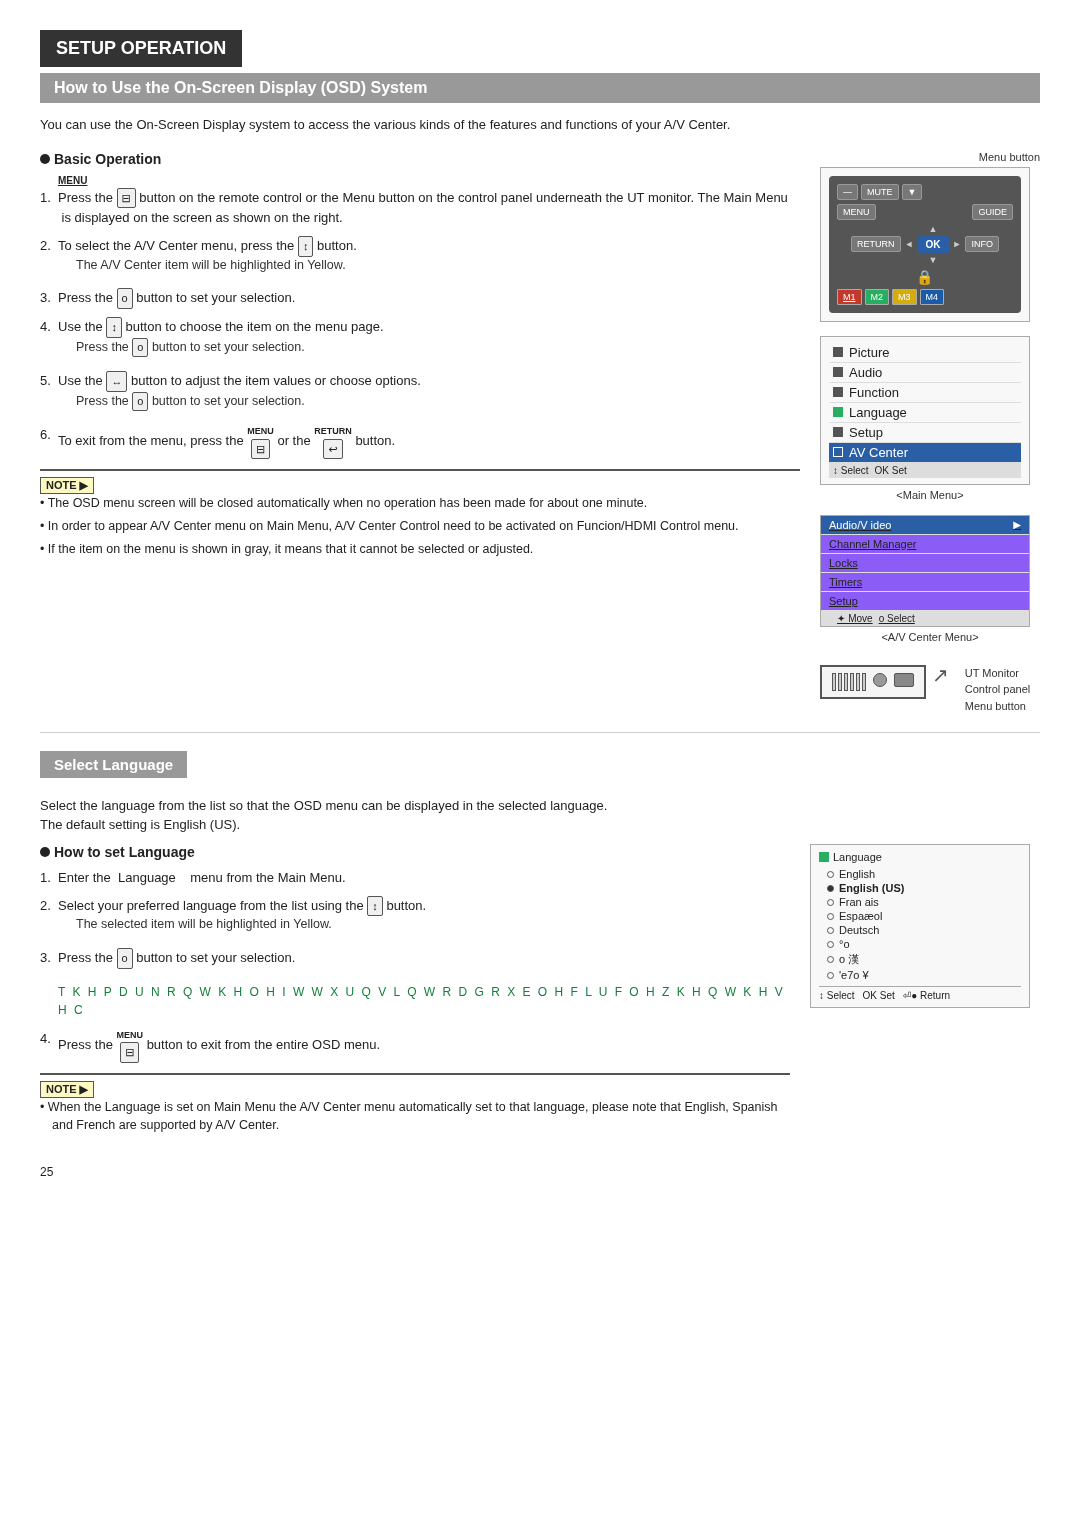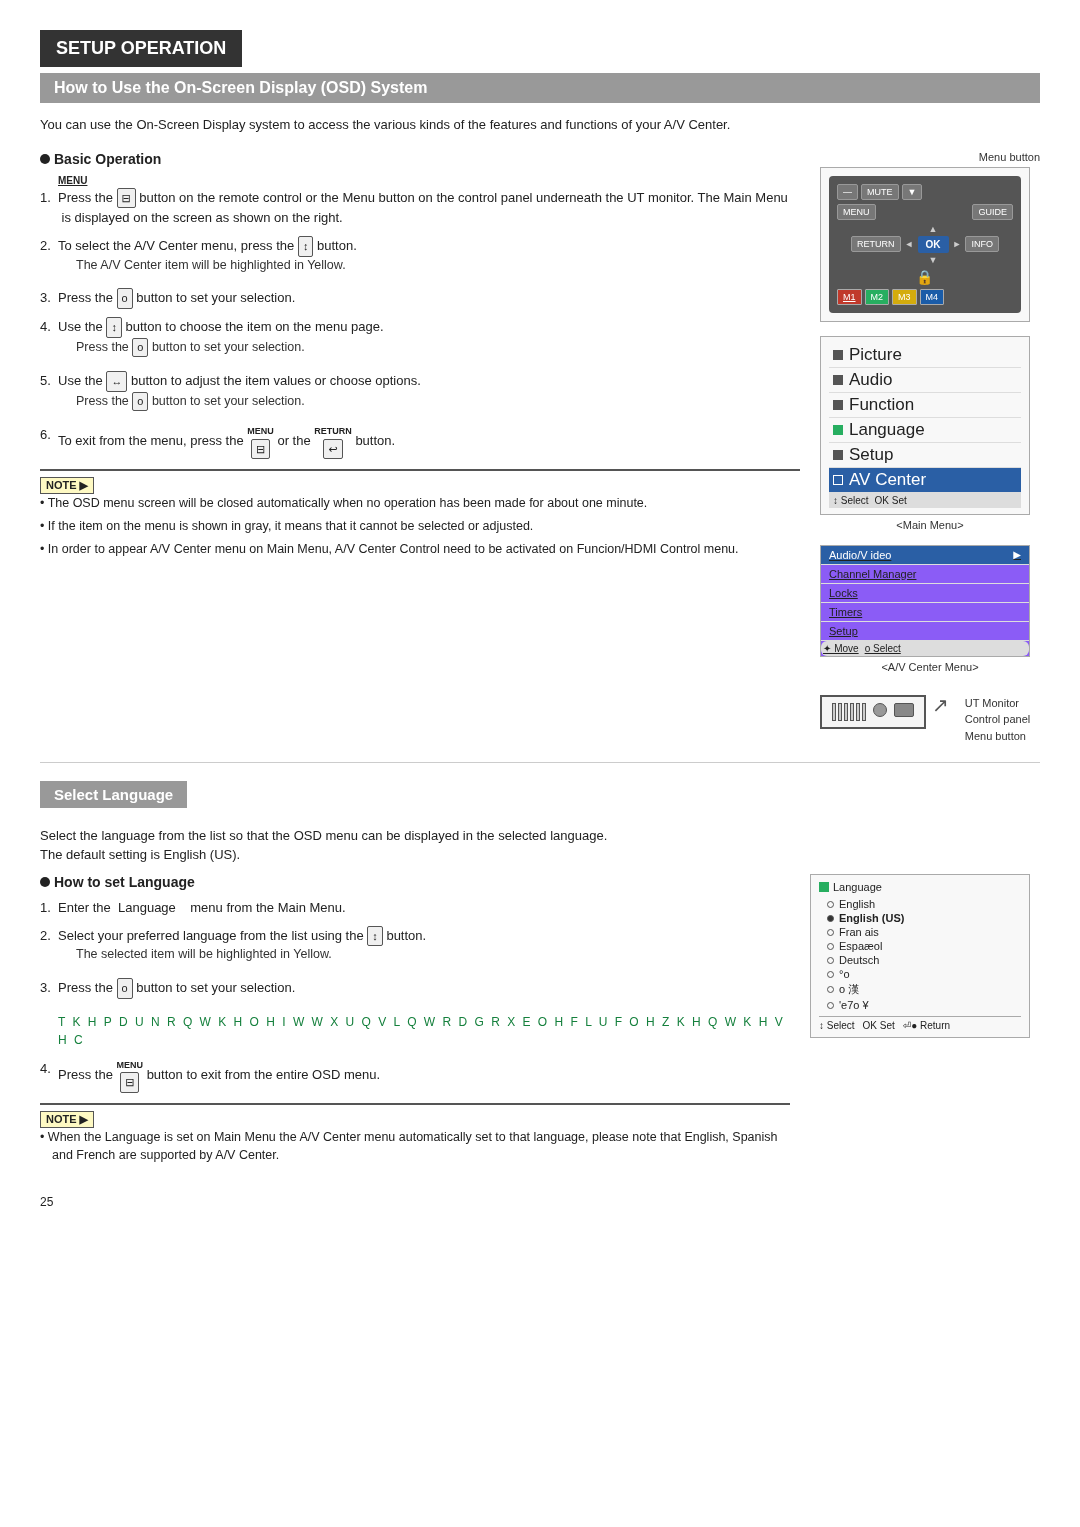--- a/index.html
+++ b/index.html
@@ -226,21 +226,21 @@
       font-size: 11px;
       text-align: center;
       margin-top: 4px;
       color: #333;
     }
     .menu-row {
       display: flex;
       align-items: center;
       gap: 6px;
       padding: 2px 4px;
-      font-size: 17px;
+      font-size: 13px;
       border-bottom: 1px solid #ddd;
     }
     .menu-row:last-child { border-bottom: none; }
     .menu-row.highlighted {
       background: #2a5fa5;
       color: #fff;
     }
     .menu-icon-sq {
       width: 10px;
       height: 10px;
@@ -366,25 +366,24 @@
     .av-menu-row.highlighted {
       background: #2a5fa5;
       color: #fff;
     }
     .av-menu-arrow {
       margin-left: auto;
       font-size: 10px;
     }
     .av-bottom-bar {
       background: #ddd;
-      padding: 2px 2px;
+      padding: 2px 16px;
       font-size: 10px;
       display: flex;
       gap: 6px;
-      border-radius: 6px;
     }
 
     .section2-layout {
       display: flex;
       gap: 20px;
       margin-top: 10px;
     }
     .section2-left { flex: 1; }
     .section2-right { width: 230px; }
 
@@ -472,22 +471,22 @@
           </span>
           button.
         </span>
       </li>
     </ol>
 
     <div class="note-box">
       <span class="note-label">NOTE ▶</span>
       <ul>
         <li>The OSD menu screen will be closed automatically when no operation has been made for about one minute.</li>
+        <li>In order to appear A/V Center menu on Main Menu, A/V Center Control need to be activated on Funcion/HDMI Control menu.</li>
         <li>If the item on the menu is shown in gray, it means that it cannot be selected or adjusted.</li>
-        <li>In order to appear A/V Center menu on Main Menu, A/V Center Control need to be activated on Funcion/HDMI Control menu.</li>
       </ul>
     </div>
 
   </div>
 
   <div class="right-col">
 
     <div>
       <div class="remote-label">Menu button</div>
       <div class="remote-diagram">

